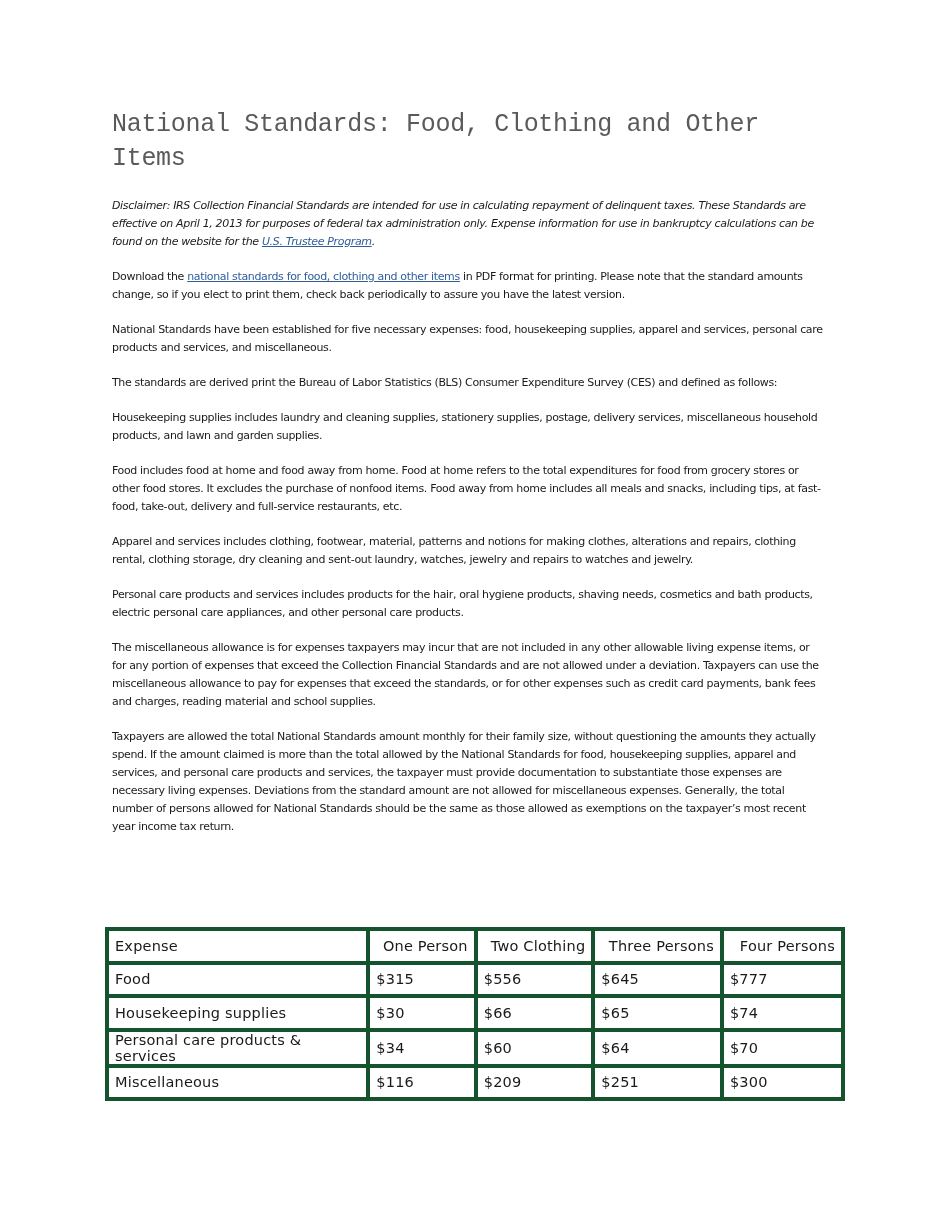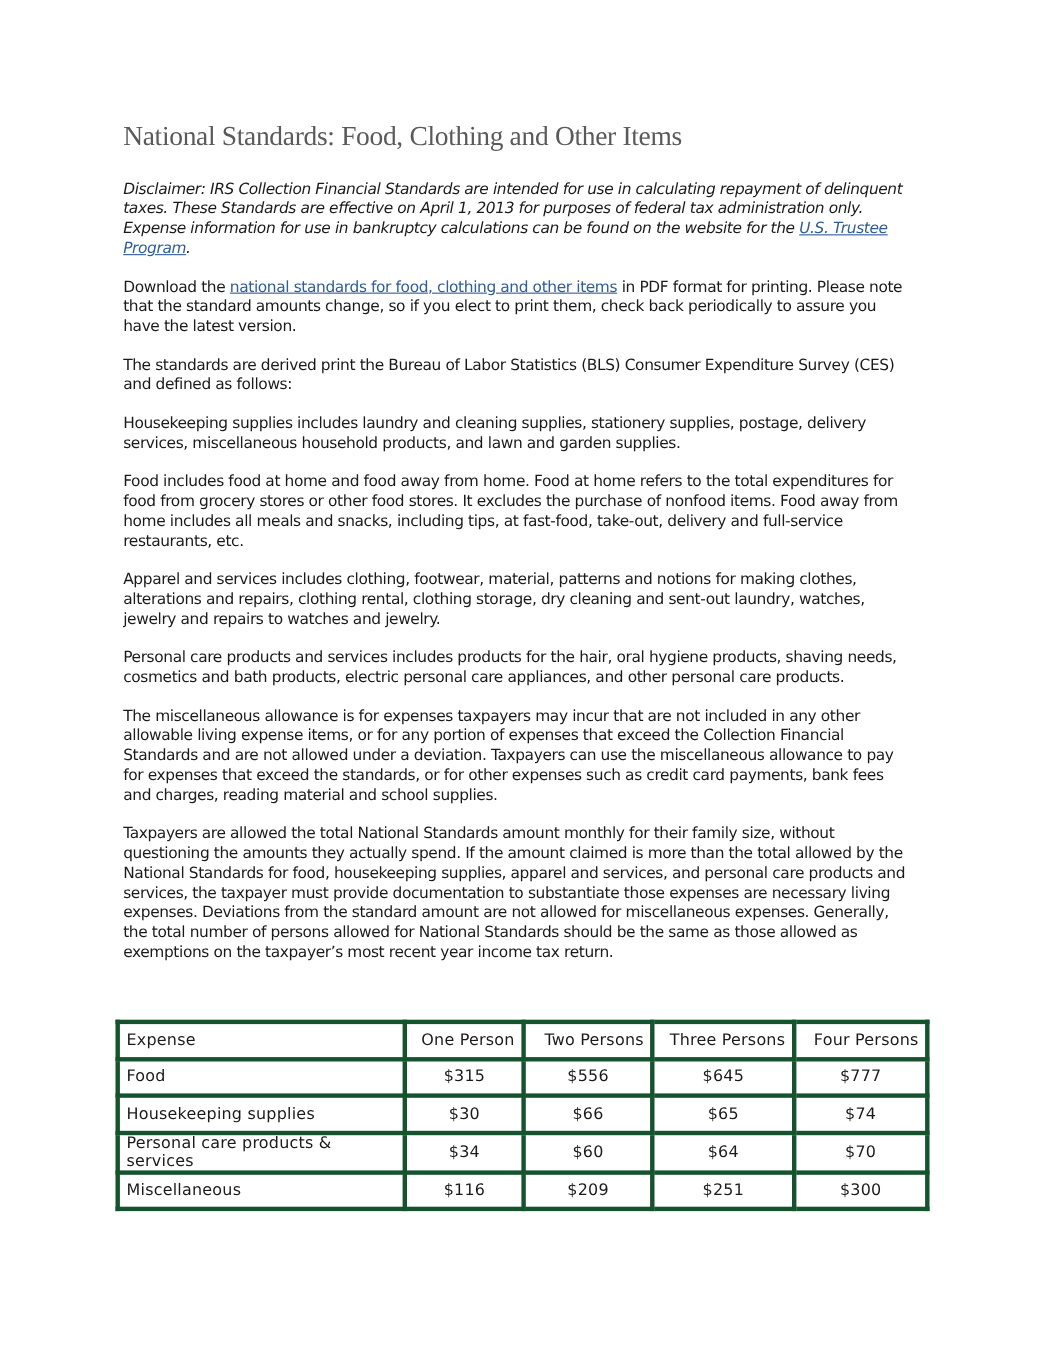--- a/index.html
+++ b/index.html
@@ -15,31 +15,31 @@
     color: #1a1a1a;
     overflow: hidden;
   }
   .page {
     position: absolute;
     left: 112px;
     top: 108px;
     width: 728px;
   }
   .title {
-    font-family: Liberation Serif, serif;
+    font-family: Liberation Mono, monospace;
     font-size: 25px;
     font-weight: normal;
     color: #5a5a5a;
     margin: 0 0 21px 0;
     line-height: 34px;
     letter-spacing: -0.3px;
   }
   p {
     margin: 0 16px 17px 0;
-    font-size: 14px;
+    font-size: 11px;
     line-height: 18px;
     letter-spacing: -0.35px;
   }
   p.disclaimer {
     font-style: italic;
   }
   a {
     color: #2f5d9a;
     text-decoration: underline;
   }
@@ -53,53 +53,54 @@
   }
   td, th {
     border: 4px solid #14532d;
     height: 29.5px;
     padding: 0 6px;
     font-weight: normal;
     letter-spacing: 0.2px;
   }
   th { text-align: right; }
   th.first, td.first { text-align: left; }
-  td.num { text-align: center; }
+  td.num { text-align: left; }
   .col-exp { width: 254px; }
   .col-one { width: 94px; }
   .col-two { width: 104px; }
   .col-three { width: 116px; }
   .col-four { width: 108px; margin-top: 28px; }
   th.thick-left, td.thick-left { border-left: 2px solid #000; }
 </style>
 </head>
 <body>
 
 <div class="page">
   <h1 class="title">National Standards: Food, Clothing and Other Items</h1>
 
   <p class="disclaimer"><span>Disclaimer: IRS Collection Financial Standards are intended for use in calculating repayment of delinquent taxes. These Standards are effective on April 1, 2013 for purposes of federal tax administration only. Expense information for use in bankruptcy calculations can be found on the website for the </span><a href="#">U.S. Trustee Program</a><span>.</span></p>
 
   <p><span>Download the </span><a href="#">national standards for food, clothing and other items</a><span> in PDF format for printing. Please note that the standard amounts change, so if you elect to print them, check back periodically to assure you have the latest version.</span></p>
 
+  <p>National Standards have been established for five necessary expenses: food, housekeeping supplies, apparel and services, personal care products and services, and miscellaneous.</p>
   <p>The standards are derived print the Bureau of Labor Statistics (BLS) Consumer Expenditure Survey (CES) and defined as follows:</p>
   <p>Housekeeping supplies includes laundry and cleaning supplies, stationery supplies, postage, delivery services, miscellaneous household products, and lawn and garden supplies.</p>
   <p>Food includes food at home and food away from home. Food at home refers to the total expenditures for food from grocery stores or other food stores. It excludes the purchase of nonfood items. Food away from home includes all meals and snacks, including tips, at fast-food, take-out, delivery and full-service restaurants, etc.</p>
   <p>Apparel and services includes clothing, footwear, material, patterns and notions for making clothes, alterations and repairs, clothing rental, clothing storage, dry cleaning and sent-out laundry, watches, jewelry and repairs to watches and jewelry.</p>
   <p>Personal care products and services includes products for the hair, oral hygiene products, shaving needs, cosmetics and bath products, electric personal care appliances, and other personal care products.</p>
   <p>The miscellaneous allowance is for expenses taxpayers may incur that are not included in any other allowable living expense items, or for any portion of expenses that exceed the Collection Financial Standards and are not allowed under a deviation.  Taxpayers can use the miscellaneous allowance to pay for expenses that exceed the standards, or for other expenses such as credit card payments, bank fees and charges, reading material and school supplies.</p>
   <p>Taxpayers are allowed the total National Standards amount monthly for their family size, without questioning the amounts they actually spend. If the amount claimed is more than the total allowed by the National Standards for food, housekeeping supplies, apparel and services, and personal care products and services, the taxpayer must provide documentation to substantiate those expenses are necessary living expenses. Deviations from the standard amount are not allowed for miscellaneous expenses. Generally, the total number of persons allowed for National Standards should be the same as those allowed as exemptions on the taxpayer’s most recent year income tax return.</p>
 </div>
 
 <table>
   <thead>
     <tr>
       <th class="first col-exp">Expense</th>
       <th class="col-one">One Person</th>
-      <th class="col-two">Two Persons</th>
+      <th class="col-two">Two Clothing</th>
       <th class="col-three thick-left">Three Persons</th>
       <th class="col-four">Four Persons</th>
     </tr>
   </thead>
   <tbody>
     <tr>
       <td class="first">Food</td>
       <td class="num">$315</td>
       <td class="num">$556</td>
       <td class="num thick-left">$645</td>

